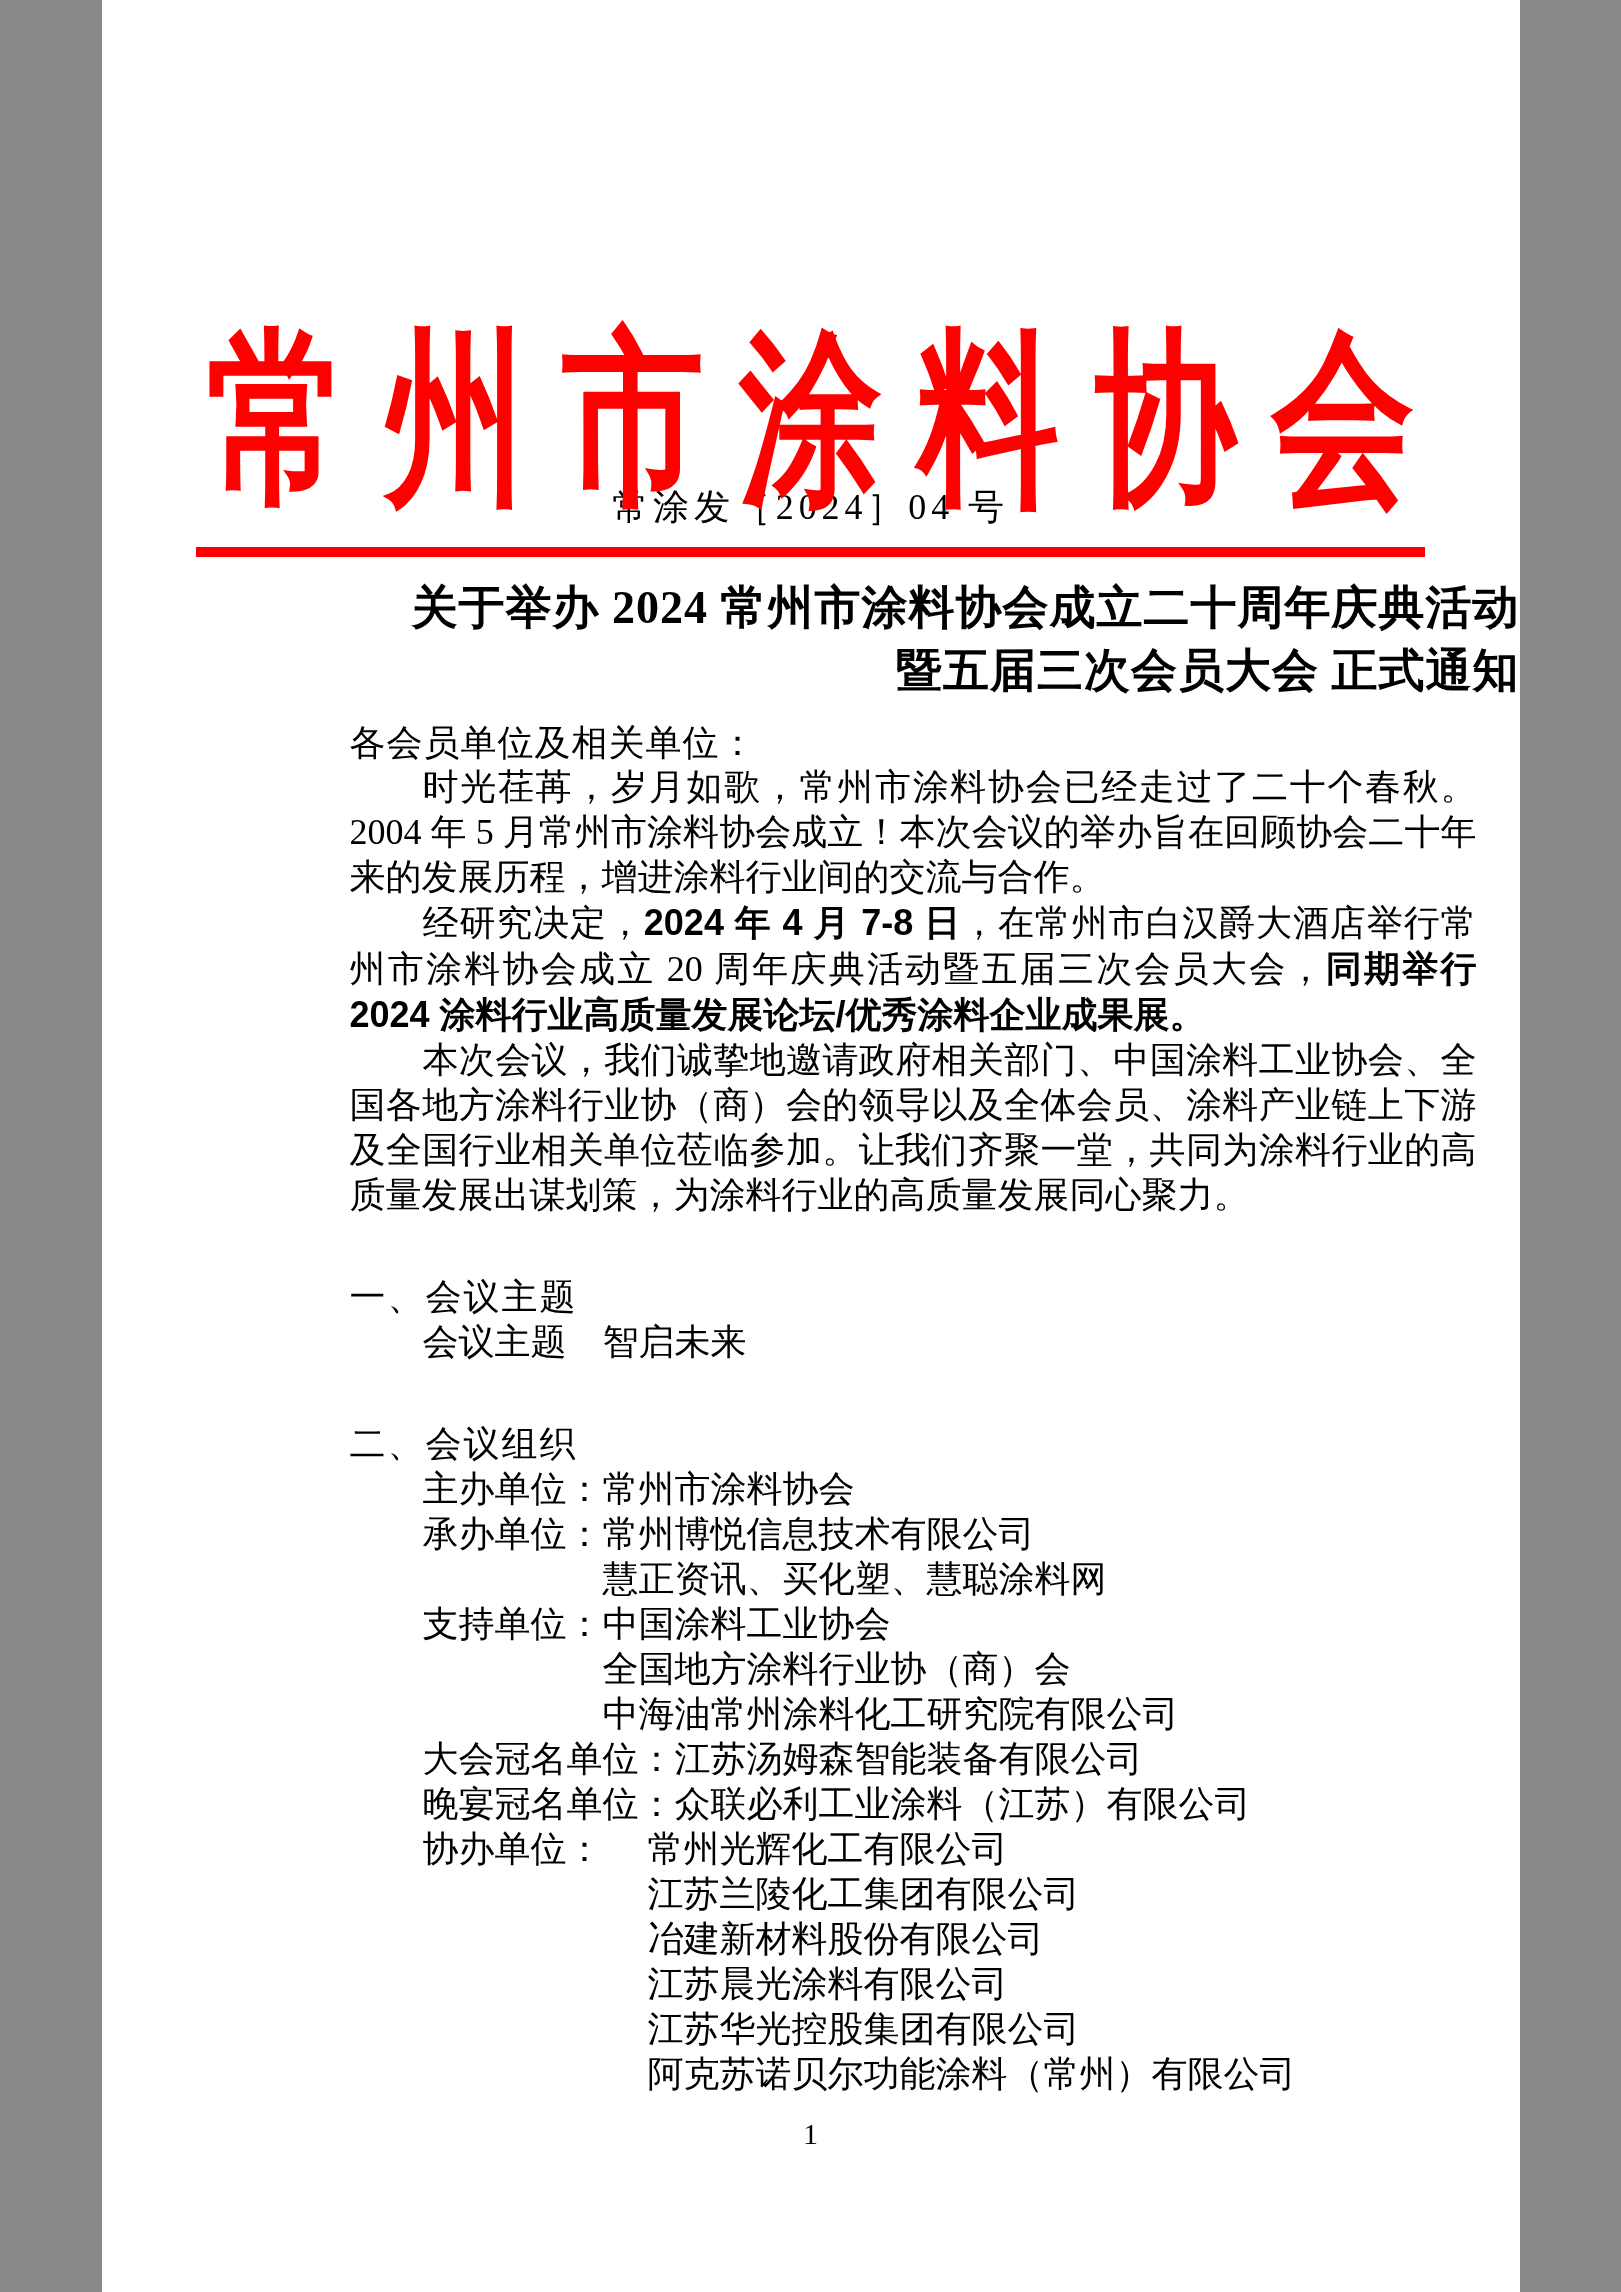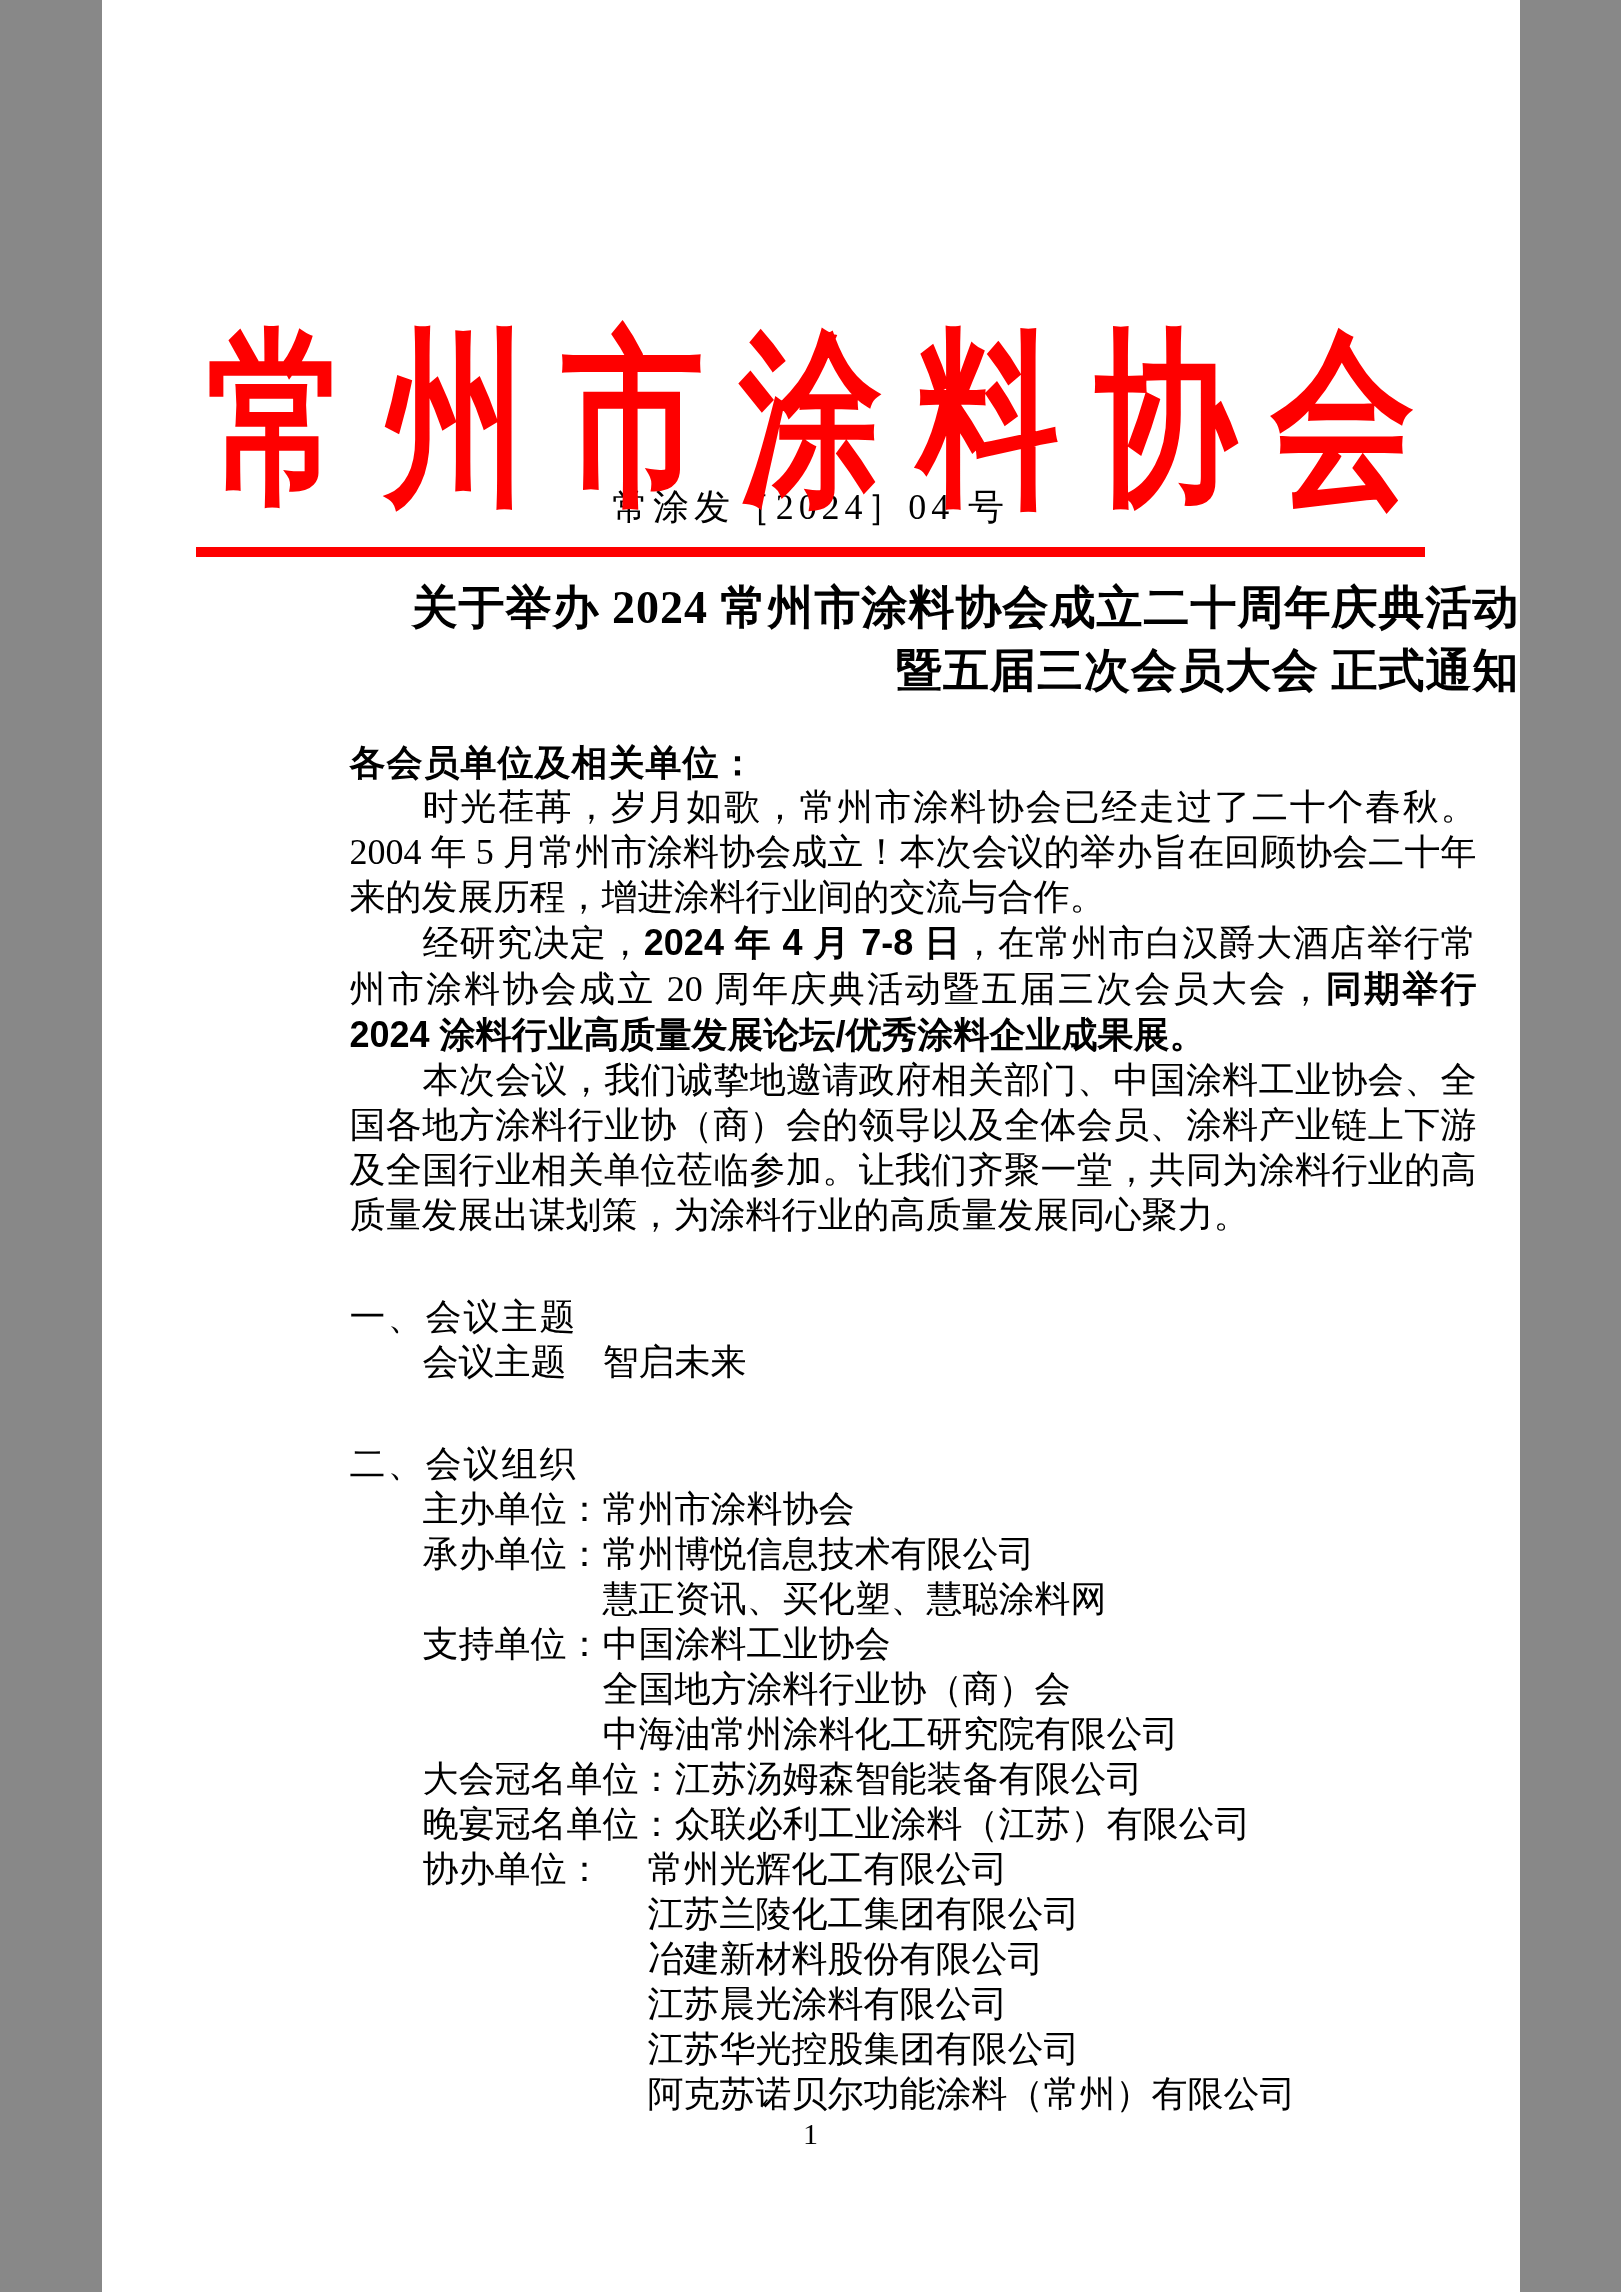--- a/index.html
+++ b/index.html
@@ -43,22 +43,22 @@
     letter-spacing:1px;
   }
   .content{
     margin-left:248px;
     width:1127px;
     font-size:36px;
     line-height:45px;
     text-align:justify;
   }
   .salutation{
-    margin-top:38px;
-    font-weight:bold;
+    margin-top:18px;
+    font-weight:normal;
     font-family:"Liberation Sans","DejaVu Sans",sans-serif;
     letter-spacing:1px;
   }
   .para{text-indent:73px;}
   .seg-b{
     font-weight:bold;
     font-family:"Liberation Sans","DejaVu Sans",sans-serif;
   }
   .section{margin-top:57px;}
   .section-heading{letter-spacing:2px;}

